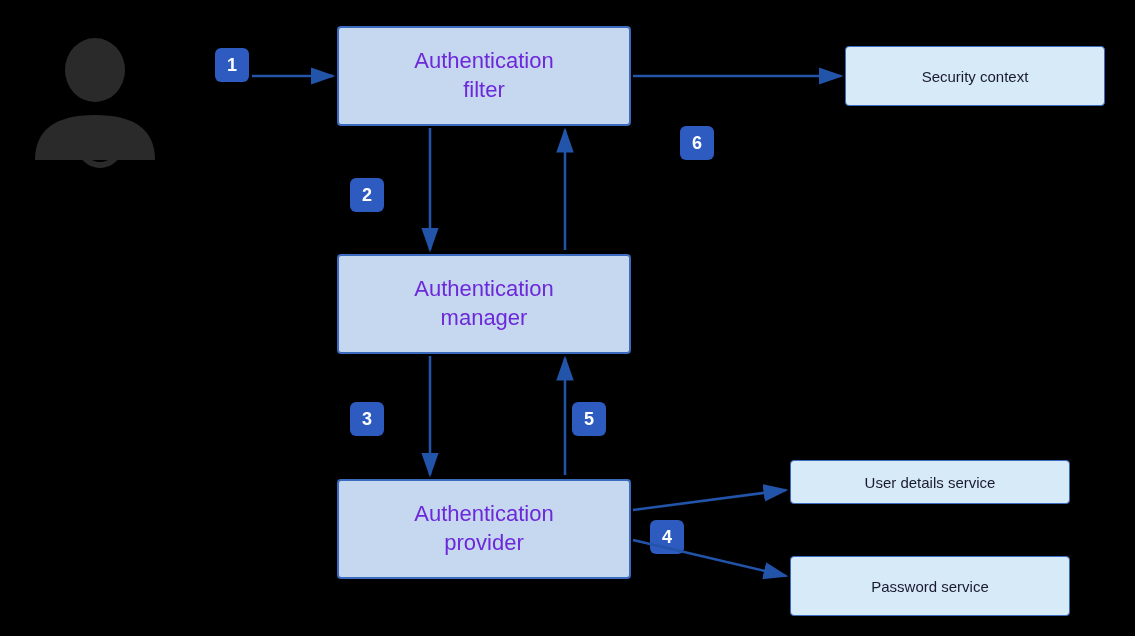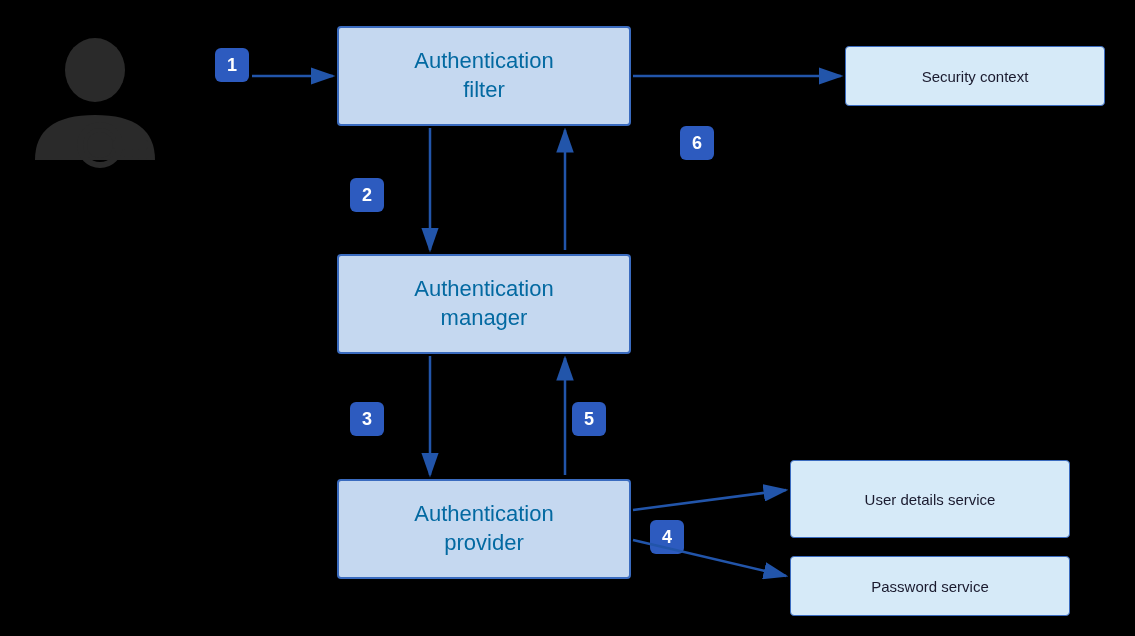--- a/index.html
+++ b/index.html
@@ -23,21 +23,21 @@
     .box-blue {
       position: absolute;
       background: #c5d8f0;
       border: 2px solid #3a6bbf;
       border-radius: 4px;
       display: flex;
       align-items: center;
       justify-content: center;
       text-align: center;
       font-size: 22px;
-      color: #0369a1;
+      color: #6d28d9;
       font-weight: 400;
       line-height: 1.3;
     }
 
     .box-light {
       position: absolute;
       background: #d6eaf8;
       border: 1.5px solid #3a6bbf;
       border-radius: 4px;
       display: flex;
@@ -111,21 +111,21 @@
 
   <div class="box-blue" style="left: 337px; top: 479px; width: 294px; height: 100px;">
     <span style="white-space:pre-line;">Authentication
 provider</span>
   </div>
 
   <div class="box-light" style="left: 845px; top: 46px; width: 260px; height: 60px;">
     <span>Security context</span>
   </div>
 
-  <div class="box-light" style="left: 790px; top: 460px; width: 280px; height: 78px;">
+  <div class="box-light" style="left: 790px; top: 460px; width: 280px; height: 44px;">
     <span>User details service</span>
   </div>
 
   <div class="box-light" style="left: 790px; top: 556px; width: 280px; height: 60px;">
     <span>Password service</span>
   </div>
 
   <div class="badge" style="left: 215px; top: 48px;">
     <span>1</span>
   </div>

